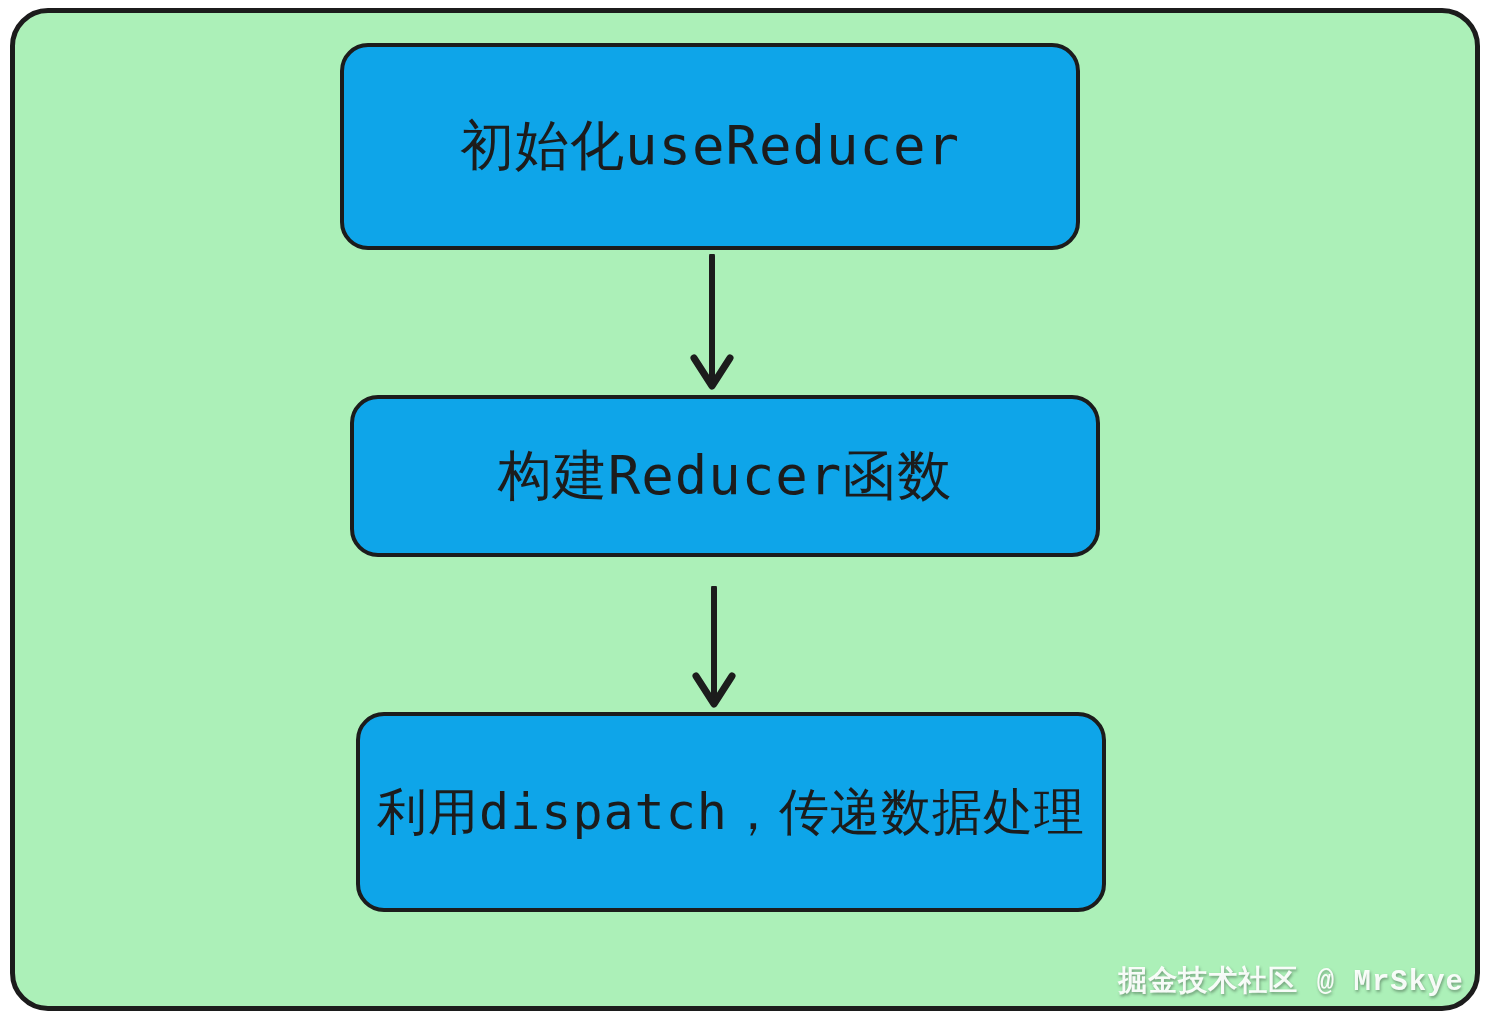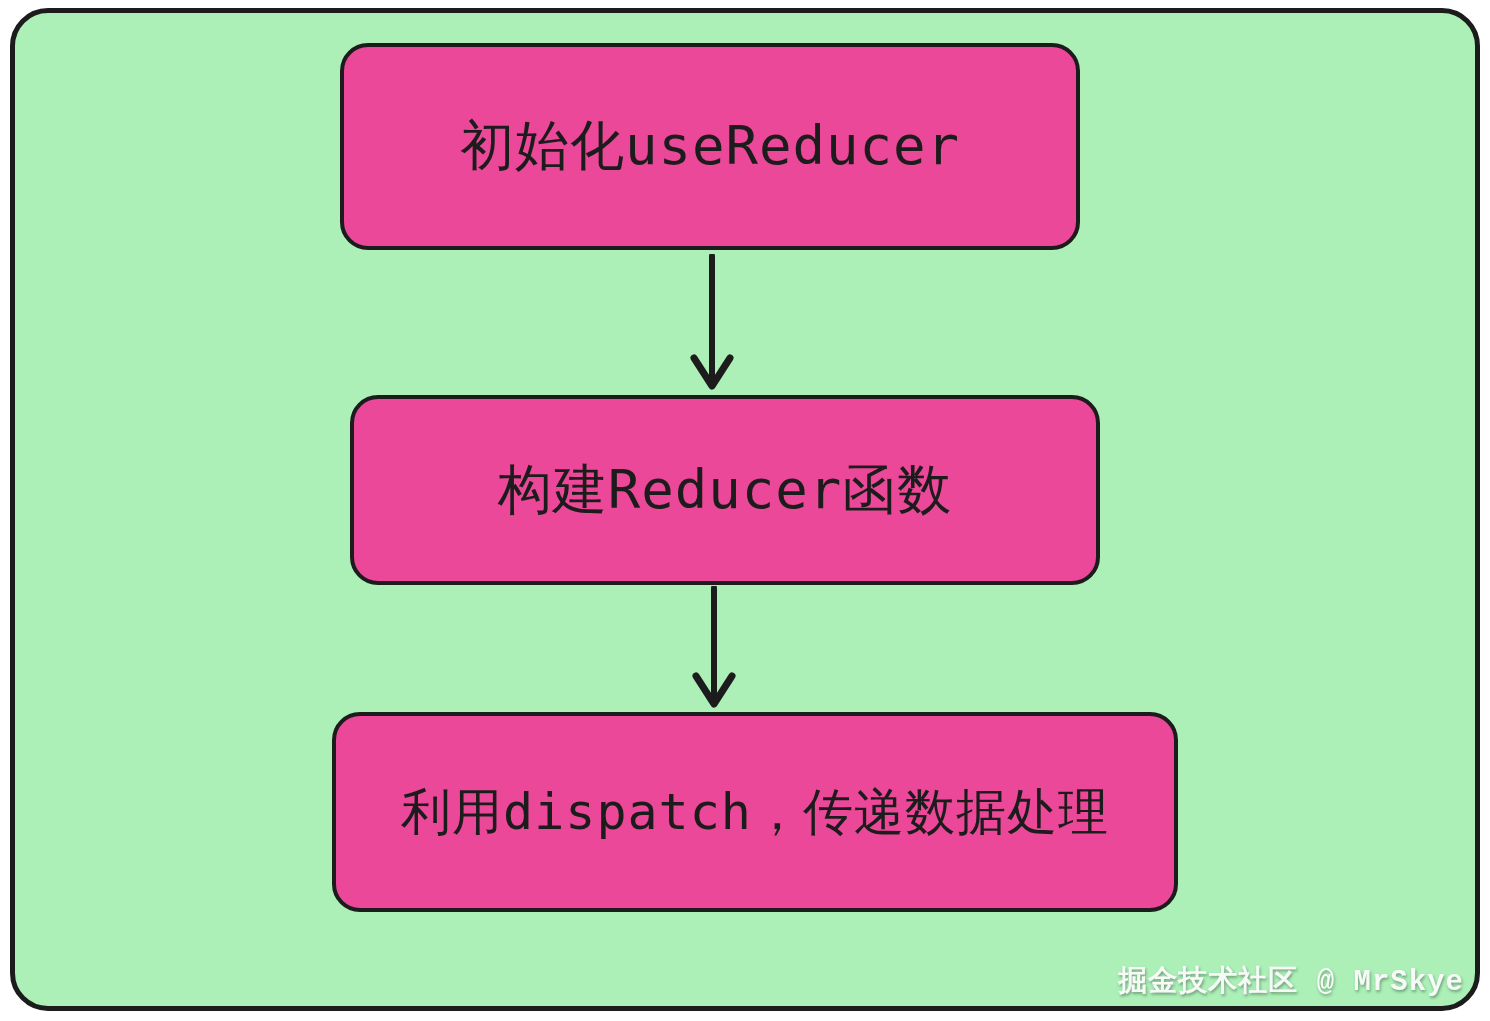--- a/index.html
+++ b/index.html
@@ -22,21 +22,21 @@
     width: 1470px;
     height: 1003px;
     box-sizing: border-box;
     background: #acf0b8;
     border: 5px solid #1c1c1c;
     border-radius: 38px;
   }
   .flow-node {
     position: absolute;
     box-sizing: border-box;
-    background: #ec4899;
+    background: #0ea5e9;
     border: 4px solid #1c1c1c;
     border-radius: 28px;
     display: flex;
     align-items: center;
     justify-content: center;
     text-align: center;
     color: #1c1c1c;
   }
   .flow-node .node-label {
     font-size: 54px;
@@ -47,26 +47,26 @@
   #node-init {
     left: 340px;
     top: 43px;
     width: 740px;
     height: 207px;
   }
   #node-build {
     left: 350px;
     top: 395px;
     width: 750px;
-    height: 190px;
+    height: 162px;
   }
   #node-dispatch {
-    left: 332px;
+    left: 356px;
     top: 712px;
-    width: 846px;
+    width: 750px;
     height: 200px;
   }
   #node-dispatch .node-label {
     font-size: 50px;
   }
   .arrow {
     position: absolute;
     width: 48px;
   }
   #arrow-1 {

